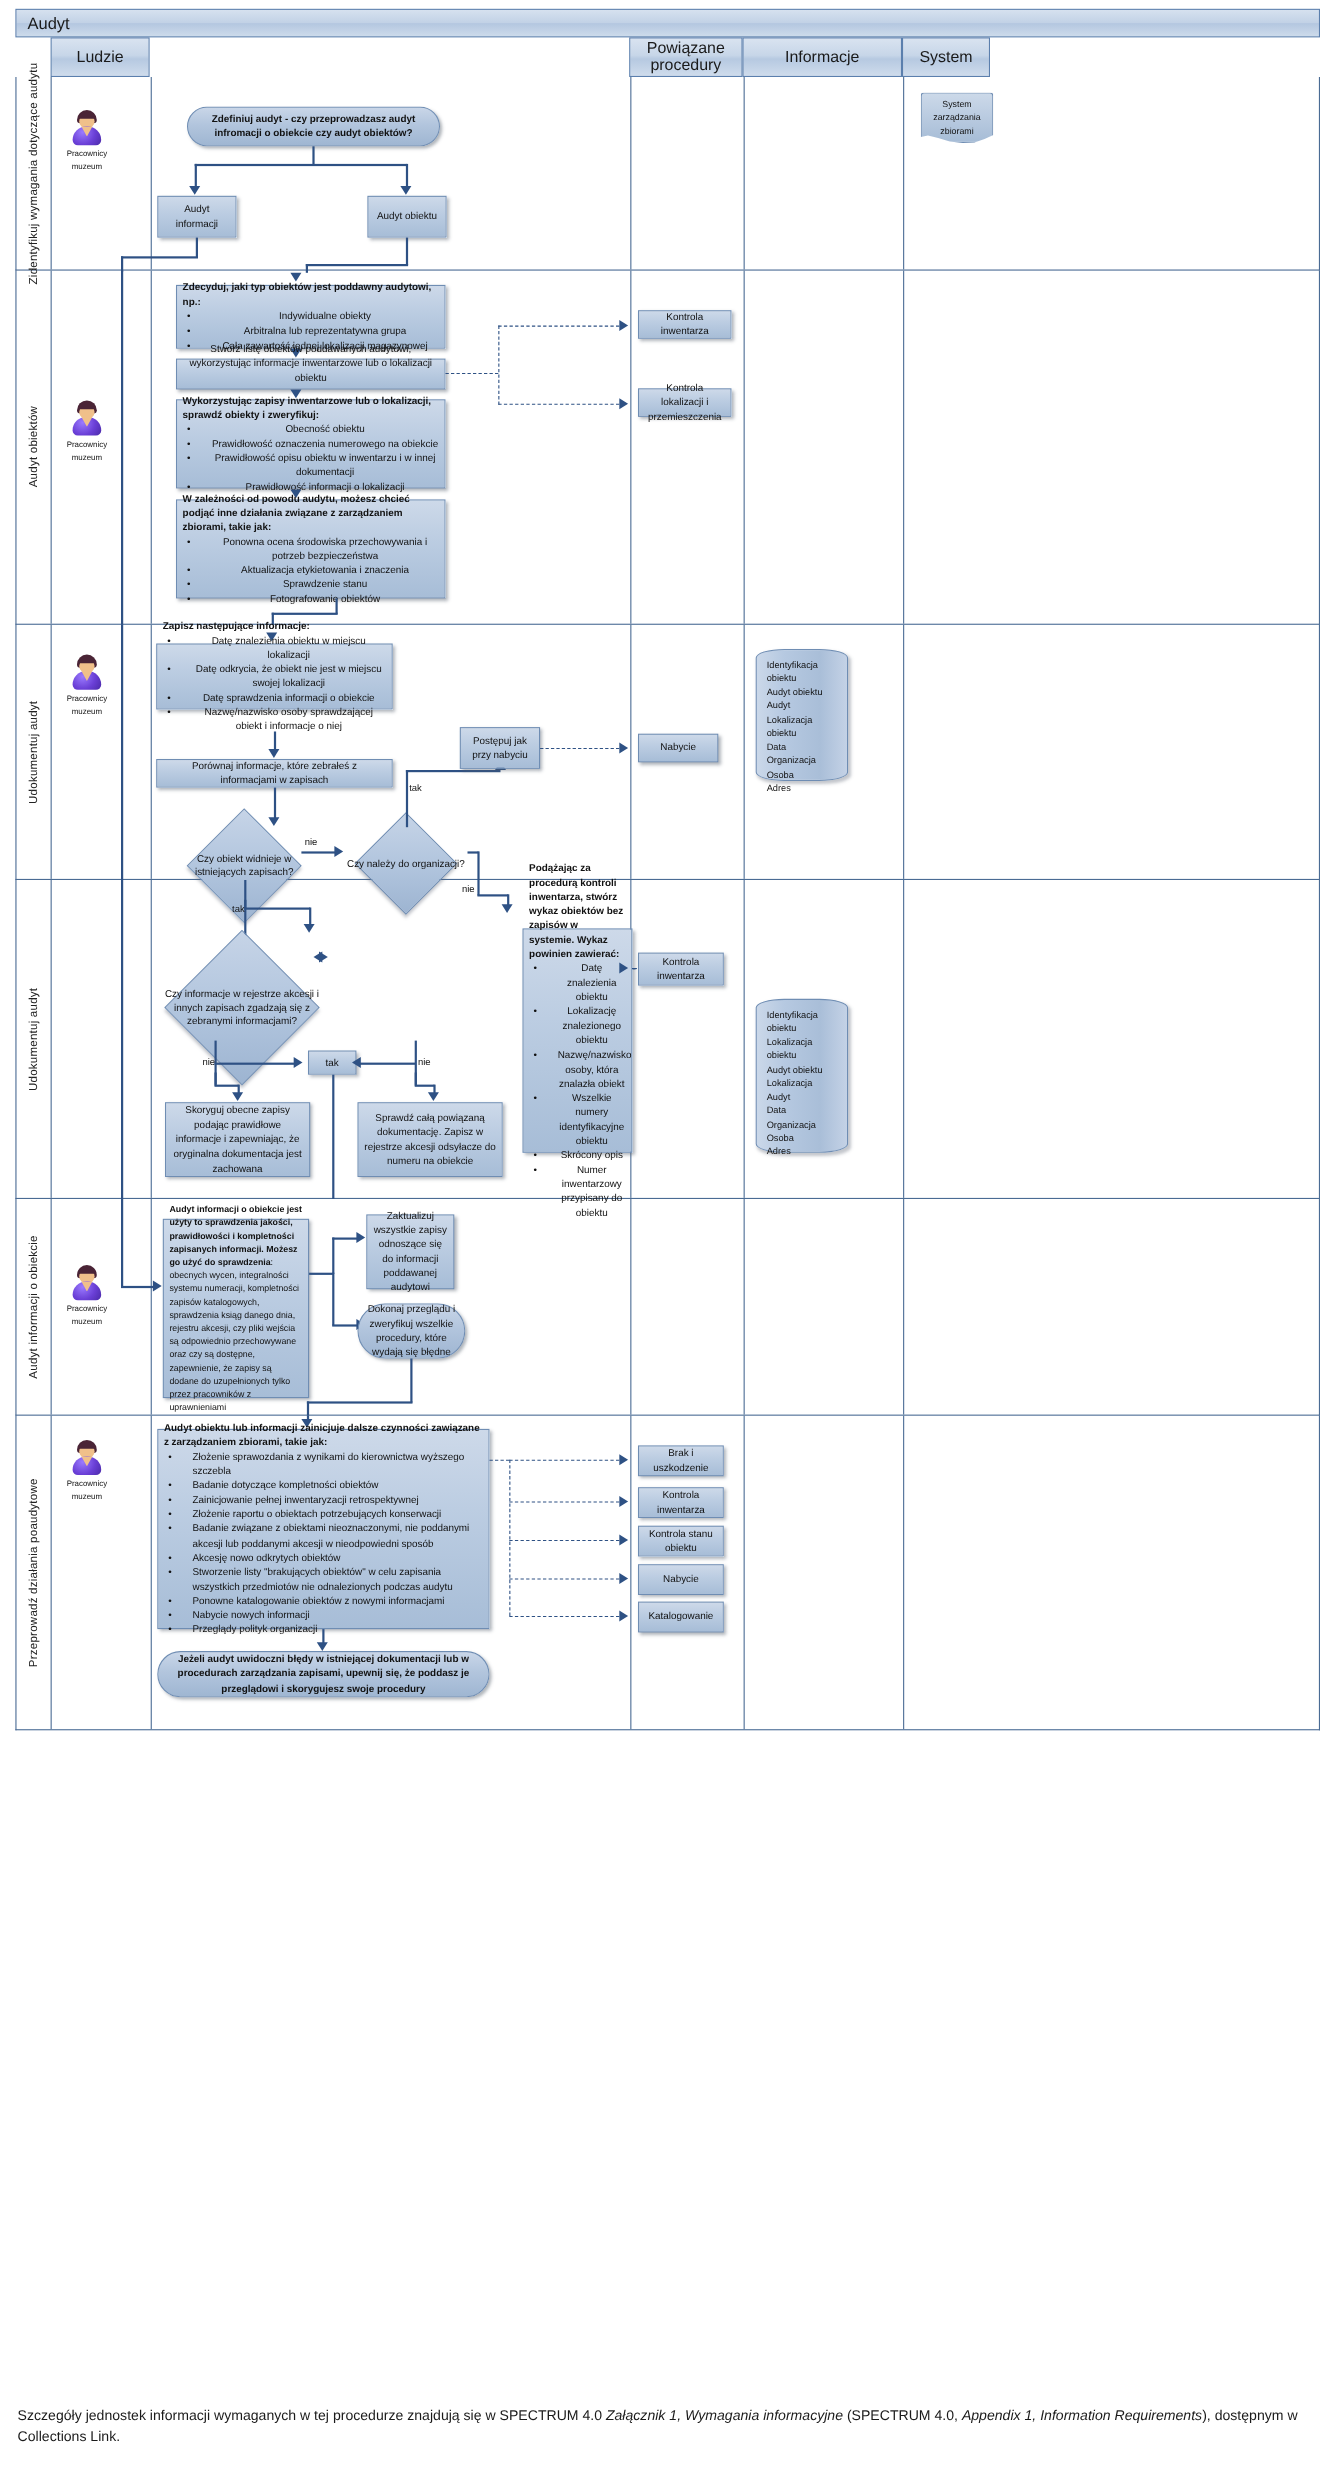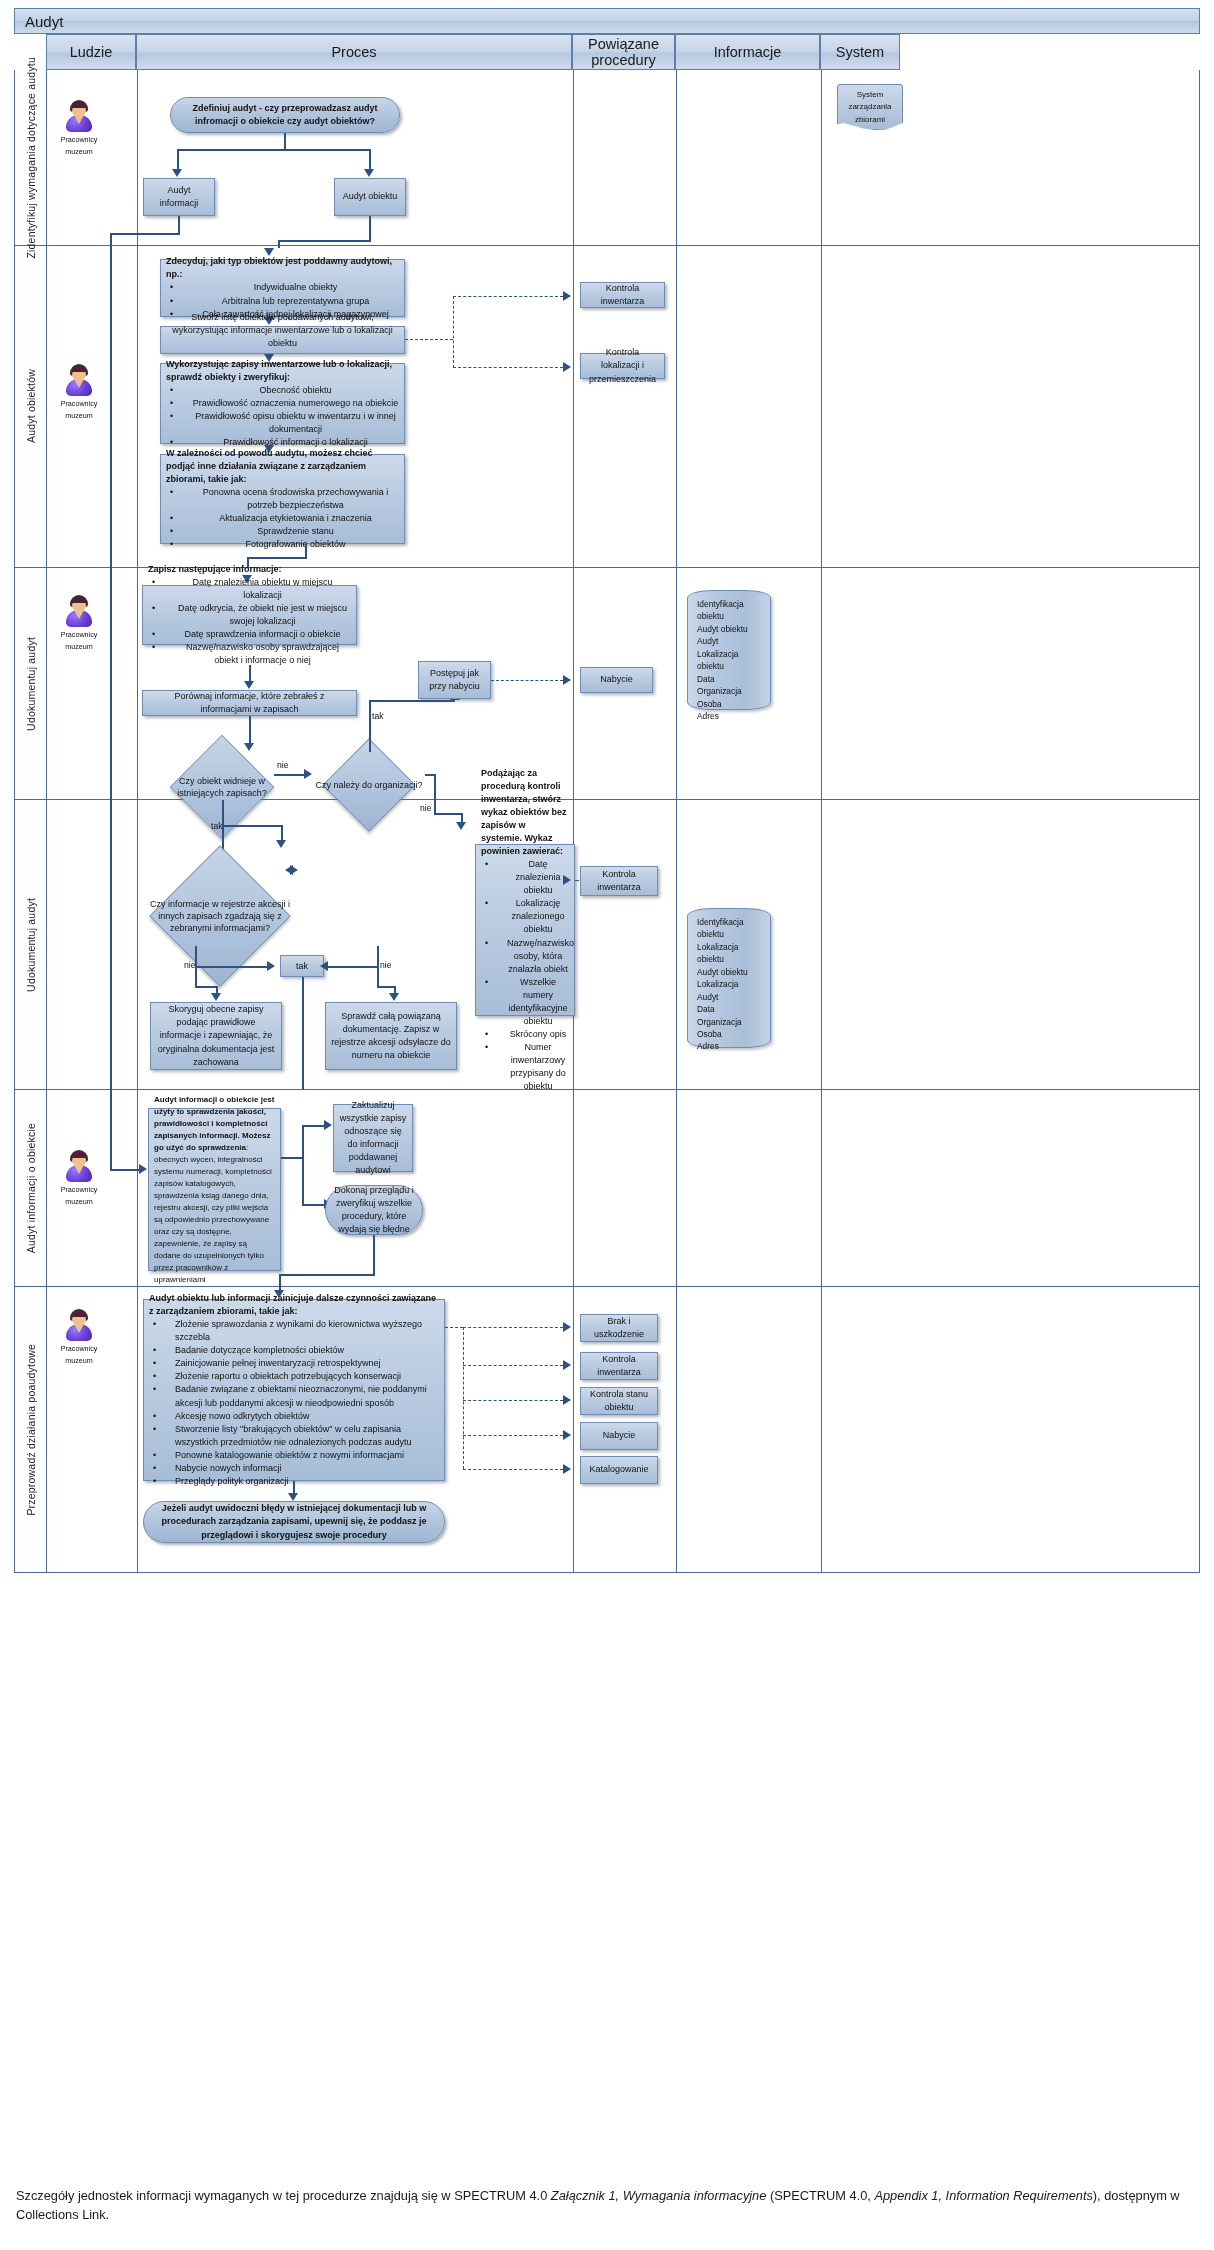--- a/index.html
+++ b/index.html
@@ -161,23 +161,20 @@
 <div id="root">
 
   <div class="title-bar">
     <span>Audyt</span>
   </div>
 
   <div class="hdr-row">
     <div class="hdr-cell" style="left:32px;width:90px;">
       <span>Ludzie</span>
     </div>
-    <div class="hdr-cell" style="left:122px;width:436px;">
-      <span>Proces</span>
-    </div>
     <div class="hdr-cell" style="left:558px;width:103px;">
       <span>Powiązane procedury</span>
     </div>
     <div class="hdr-cell" style="left:661px;width:145px;">
       <span>Informacje</span>
     </div>
     <div class="hdr-cell" style="left:806px;width:80px;">
       <span>System</span>
     </div>
   </div>
@@ -449,21 +446,21 @@
 
     <div class="diamond" style="left:130px;top:46px;width:150px;height:140px;">
       <div class="dshape" style="width:100px;height:100px;left:25px;top:20px;"></div>
       <div class="dtext" style="left:0;width:100%;">Czy informacje w rejestrze akcesji i innych zapisach zgadzają się z zebranymi informacjami?</div>
     </div>
 
 
     <div class="arrow left" style="left:270px;top:65px;"></div>
     <div class="arrow right" style="left:275px;top:65px;"></div>
 
-    <div class="shape info-left" style="left:460px;top:44px;width:100px;height:172px;">
+    <div class="shape info-left" style="left:460px;top:44px;width:100px;height:204px;">
       <div class="blk">
         <div class="hd">Podążając za procedurą kontroli inwentarza, stwórz wykaz obiektów bez zapisów w systemie. Wykaz powinien zawierać:</div>
         <ul class="bullets">
           <li><span class="bul">•</span><span>Datę znalezienia obiektu</span></li>
           <li><span class="bul">•</span><span>Lokalizację znalezionego obiektu</span></li>
           <li><span class="bul">•</span><span>Nazwę/nazwisko osoby, która znalazła obiekt</span></li>
           <li><span class="bul">•</span><span>Wszelkie numery identyfikacyjne obiektu</span></li>
           <li><span class="bul">•</span><span>Skrócony opis</span></li>
           <li><span class="bul">•</span><span>Numer inwentarzowy przypisany do obiektu</span></li>
         </ul>

